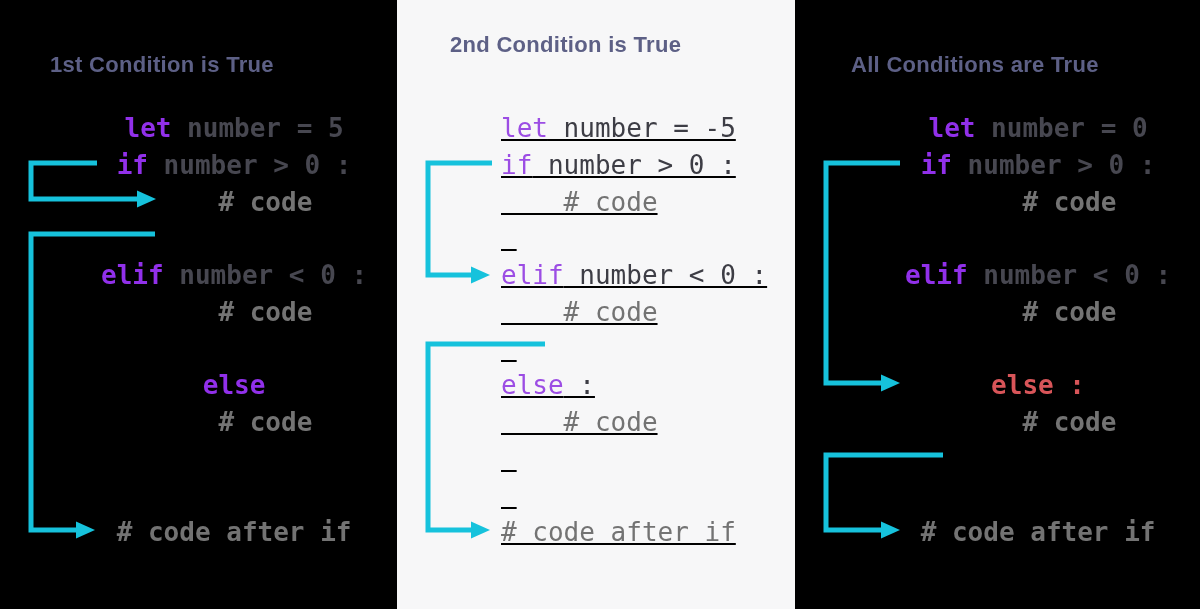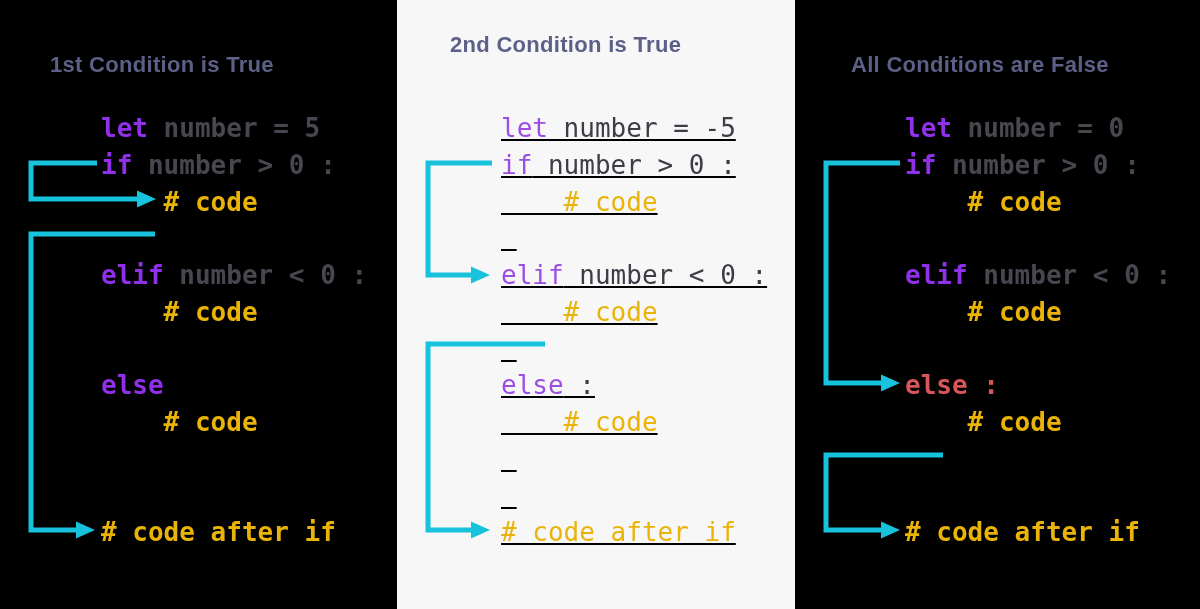--- a/index.html
+++ b/index.html
@@ -44,28 +44,28 @@
   .code-block {
     position: absolute;
     top: 110px;
     font-size: 26px;
     line-height: 36.75px;
     white-space: pre;
   }
   .code-row {
     height: 36.75px;
   }
-  .panel-dark .code-block { font-weight: 700; }
+  .panel-dark .code-block { font-weight: 700; text-align: center; }
   .panel-light .code-block { font-weight: 400; text-decoration: underline; }
 
   .panel-dark  .tok-keyword { color: #9130EA; }
   .panel-light .tok-keyword { color: #9C4DE4; }
   .panel-dark  .tok-plain   { color: #474750; }
   .panel-light .tok-plain   { color: #3D3D45; }
-  .tok-comment    { color: #eab308; }
+  .tok-comment    { color: #737373; }
   .tok-else-false { color: #D85559; }
 
   .arrow-line {
     fill: none;
     stroke: #16C2DC;
     stroke-width: 5;
   }
   .arrow-head {
     fill: #16C2DC;
     stroke: none;
@@ -97,17 +97,17 @@
     <h2 class="panel-title" style="left:50px; top:52px;">1st Condition is True</h2>
     <div class="code-block" style="left:101px;"><div class="code-row"><span class="tok-keyword">let</span><span class="tok-plain"> number = 5</span></div><div class="code-row"><span class="tok-keyword">if</span><span class="tok-plain"> number &gt; 0 :</span></div><div class="code-row"><span class="tok-comment">    # code</span></div><div class="code-row">&nbsp;</div><div class="code-row"><span class="tok-keyword">elif</span><span class="tok-plain"> number &lt; 0 :</span></div><div class="code-row"><span class="tok-comment">    # code</span></div><div class="code-row">&nbsp;</div><div class="code-row"><span class="tok-keyword">else</span></div><div class="code-row"><span class="tok-comment">    # code</span></div><div class="code-row">&nbsp;</div><div class="code-row">&nbsp;</div><div class="code-row"><span class="tok-comment"># code after if</span></div></div>
   </section>
 
   <section class="panel panel-light">
     <h2 class="panel-title" style="left:450px; top:32px;">2nd Condition is True</h2>
     <div class="code-block" style="left:501px;"><div class="code-row"><span class="tok-keyword">let</span><span class="tok-plain"> number = -5</span></div><div class="code-row"><span class="tok-keyword">if</span><span class="tok-plain"> number &gt; 0 :</span></div><div class="code-row"><span class="tok-comment">    # code</span></div><div class="code-row">&nbsp;</div><div class="code-row"><span class="tok-keyword">elif</span><span class="tok-plain"> number &lt; 0 :</span></div><div class="code-row"><span class="tok-comment">    # code</span></div><div class="code-row">&nbsp;</div><div class="code-row"><span class="tok-keyword">else</span><span class="tok-plain"> :</span></div><div class="code-row"><span class="tok-comment">    # code</span></div><div class="code-row">&nbsp;</div><div class="code-row">&nbsp;</div><div class="code-row"><span class="tok-comment"># code after if</span></div></div>
   </section>
 
   <section class="panel panel-dark">
-    <h2 class="panel-title" style="left:851px; top:52px;">All Conditions are False</h2>
+    <h2 class="panel-title" style="left:851px; top:52px;">All Conditions are True</h2>
     <div class="code-block" style="left:905px;"><div class="code-row"><span class="tok-keyword">let</span><span class="tok-plain"> number = 0</span></div><div class="code-row"><span class="tok-keyword">if</span><span class="tok-plain"> number &gt; 0 :</span></div><div class="code-row"><span class="tok-comment">    # code</span></div><div class="code-row">&nbsp;</div><div class="code-row"><span class="tok-keyword">elif</span><span class="tok-plain"> number &lt; 0 :</span></div><div class="code-row"><span class="tok-comment">    # code</span></div><div class="code-row">&nbsp;</div><div class="code-row"><span class="tok-else-false">else :</span></div><div class="code-row"><span class="tok-comment">    # code</span></div><div class="code-row">&nbsp;</div><div class="code-row">&nbsp;</div><div class="code-row"><span class="tok-comment"># code after if</span></div></div>
   </section>
 
 </div>
 
 </body></html>

